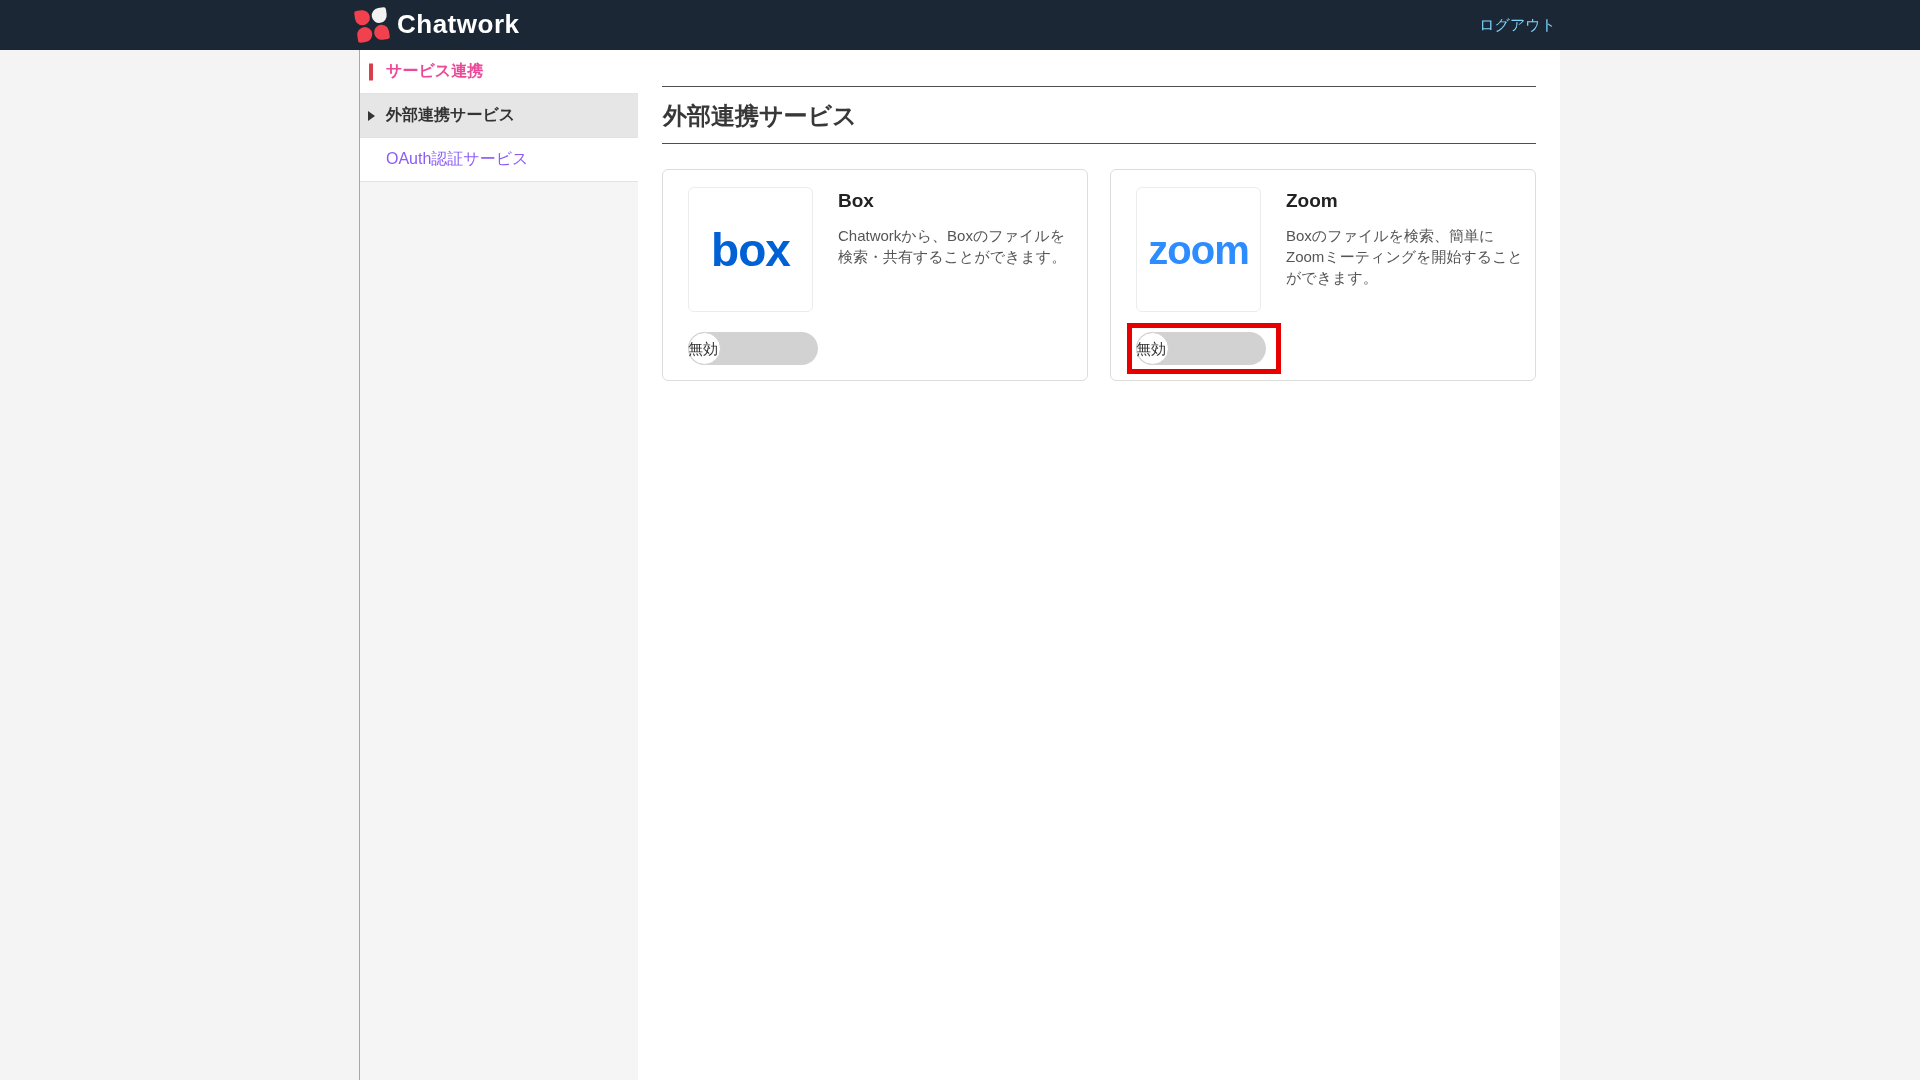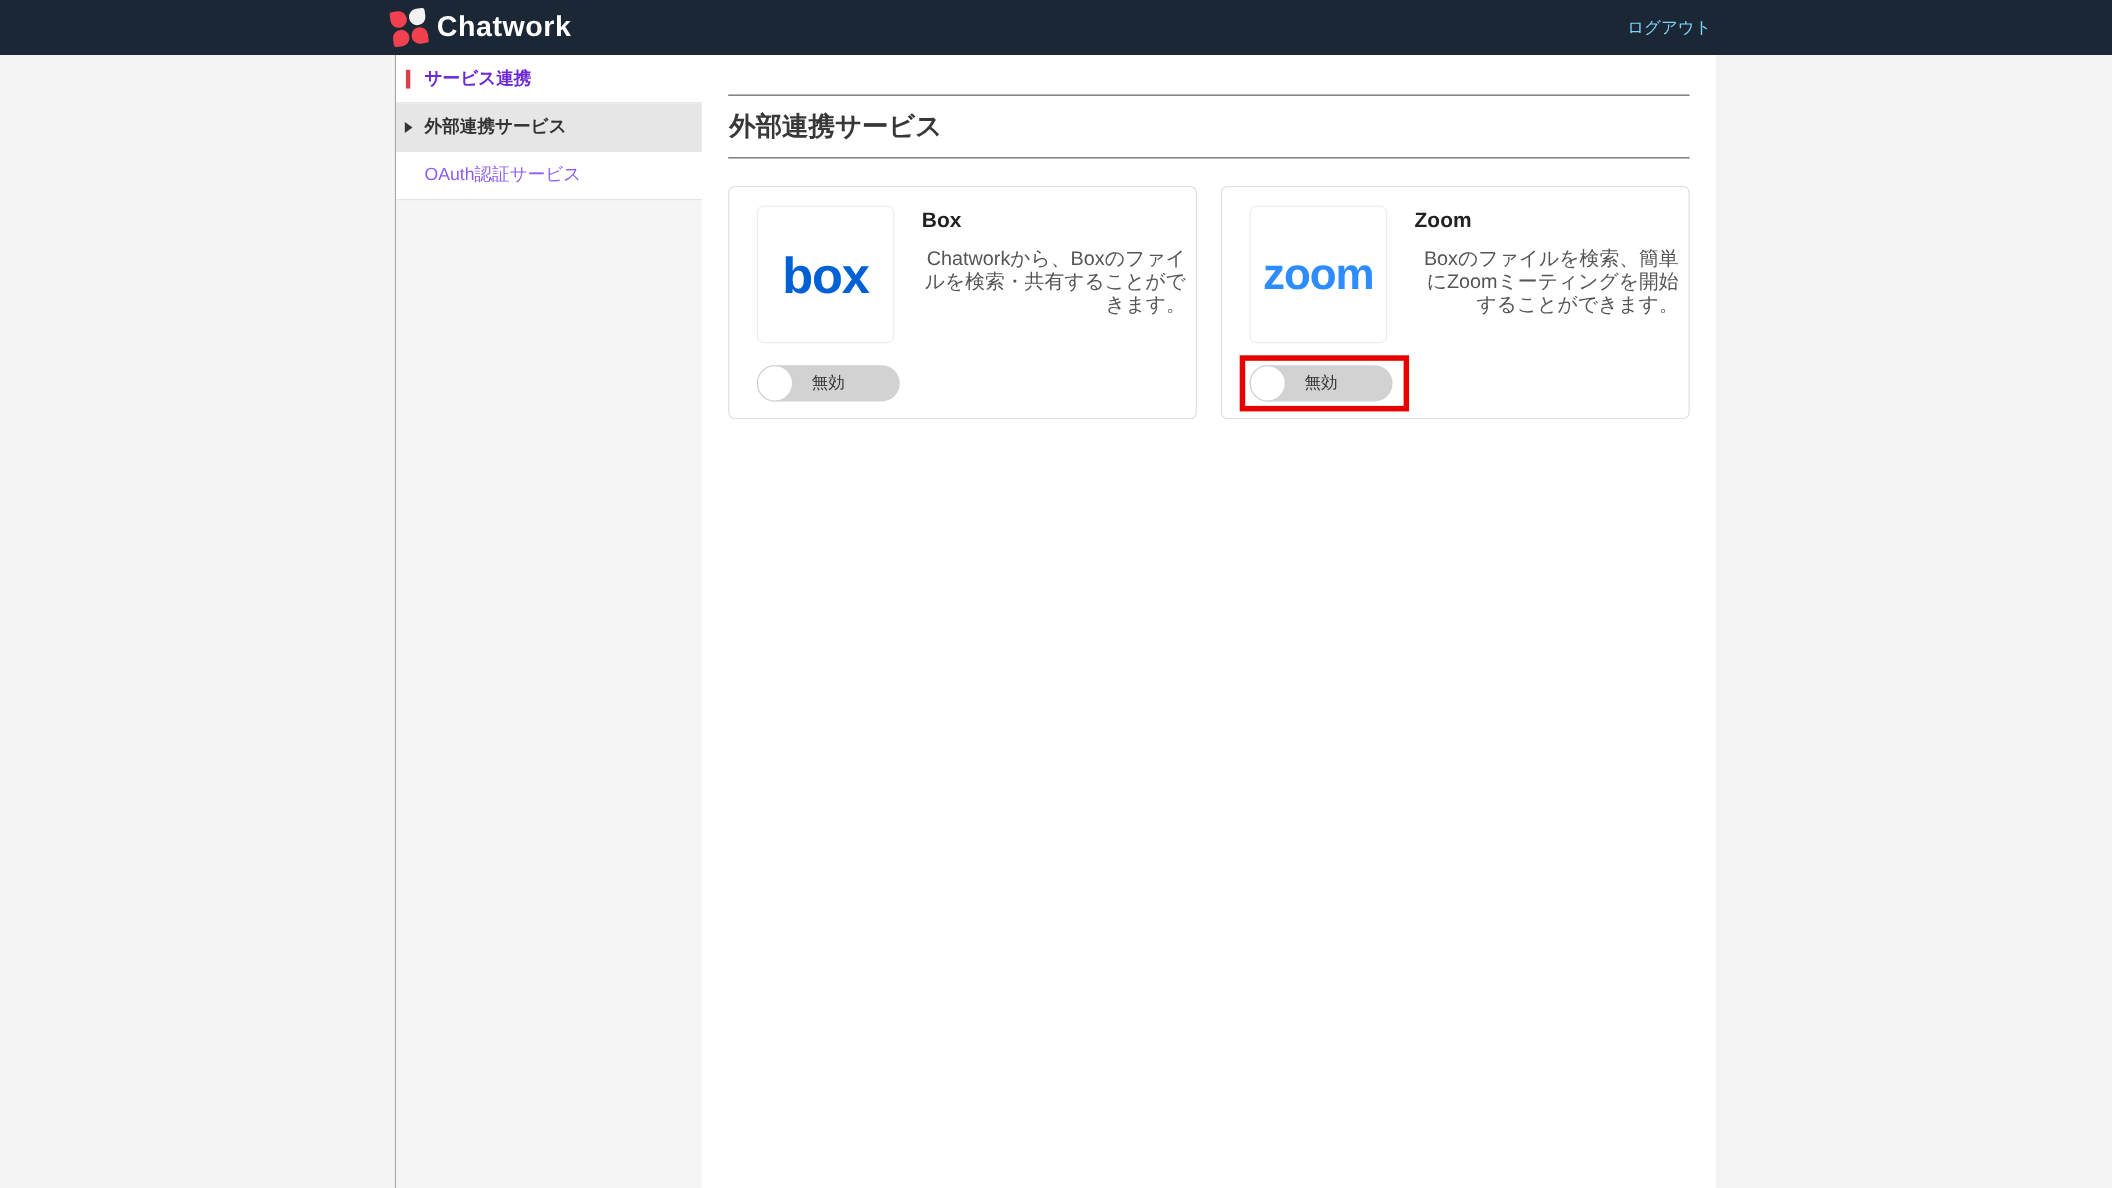--- a/index.html
+++ b/index.html
@@ -48,21 +48,21 @@
   
   .sidebar { width: 278px; background: #f5f5f5; flex: 0 0 auto; }
   .nav-list { list-style: none; }
   .nav-item {
     height: 44px; background: #ffffff;
     border-bottom: 1px solid #e2e2e2;
     display: flex; align-items: center;
     padding-left: 26px; position: relative;
     font-size: 16px; color: #8b5cf6; cursor: pointer;
   }
-  .nav-item.section { font-weight: bold; color: #6d28d9; cursor: default; }
+  .nav-item.section { font-weight: bold; color: #ec4899; cursor: default; }
   .nav-item.active  { font-weight: bold; color: #333333; background: #e6e6e6; }
   .section-marker {
     position: absolute; left: 9px; top: 50%; transform: translateY(-50%);
     width: 4px; height: 17px; background: #d6404a;
   }
   .arrow-icon {
     position: absolute; left: 8px; top: 50%; transform: translateY(-50%);
     width: 0; height: 0;
     border-left: 7px solid #333333;
     border-top: 5px solid transparent;
@@ -88,34 +88,34 @@
     width: 125px; height: 125px; flex: 0 0 auto;
     border: 1px solid #ececec; border-radius: 6px;
     display: flex; align-items: center; justify-content: center;
     background: #ffffff;
   }
   .logo-text { font-weight: bold; letter-spacing: -1px; line-height: 1; }
   .logo-text.box  { color: #0061d5; font-size: 46px; }
   .logo-text.zoom { color: #2d8cff; font-size: 40px; }
   .card-info { margin-left: 25px; padding-top: 3px; }
   .card-title { font-size: 19px; font-weight: bold; color: #222222; margin-bottom: 13px; }
-  .card-desc { font-size: 18px; color: #555555; line-height: 21px; width: 240px; text-align: right; }
+  .card-desc { font-size: 15px; color: #555555; line-height: 21px; width: 240px; }
 
   .toggle-row { margin-top: 20px; }
   .toggle {
     position: relative; width: 130px; height: 33px;
     background: #d2d2d2; border-radius: 17px; cursor: pointer;
   }
   .toggle-knob {
     position: absolute; left: 0; top: 0;
     width: 33px; height: 33px; border-radius: 50%;
     background: #ffffff; border: 1px solid #cfcfcf;
   }
   .toggle-label {
-    position: absolute; inset: 0; text-align: center;
+    position: absolute; inset: 0; 
     line-height: 33px; font-size: 15px; color: #333333;
   }
 
   
   .highlight-row { margin-top: 11px; }
   .highlight-box {
     display: inline-block;
     border: 5px solid #e60000;
     padding: 4px 10px 4px 4px;
     margin-left: -9px;

